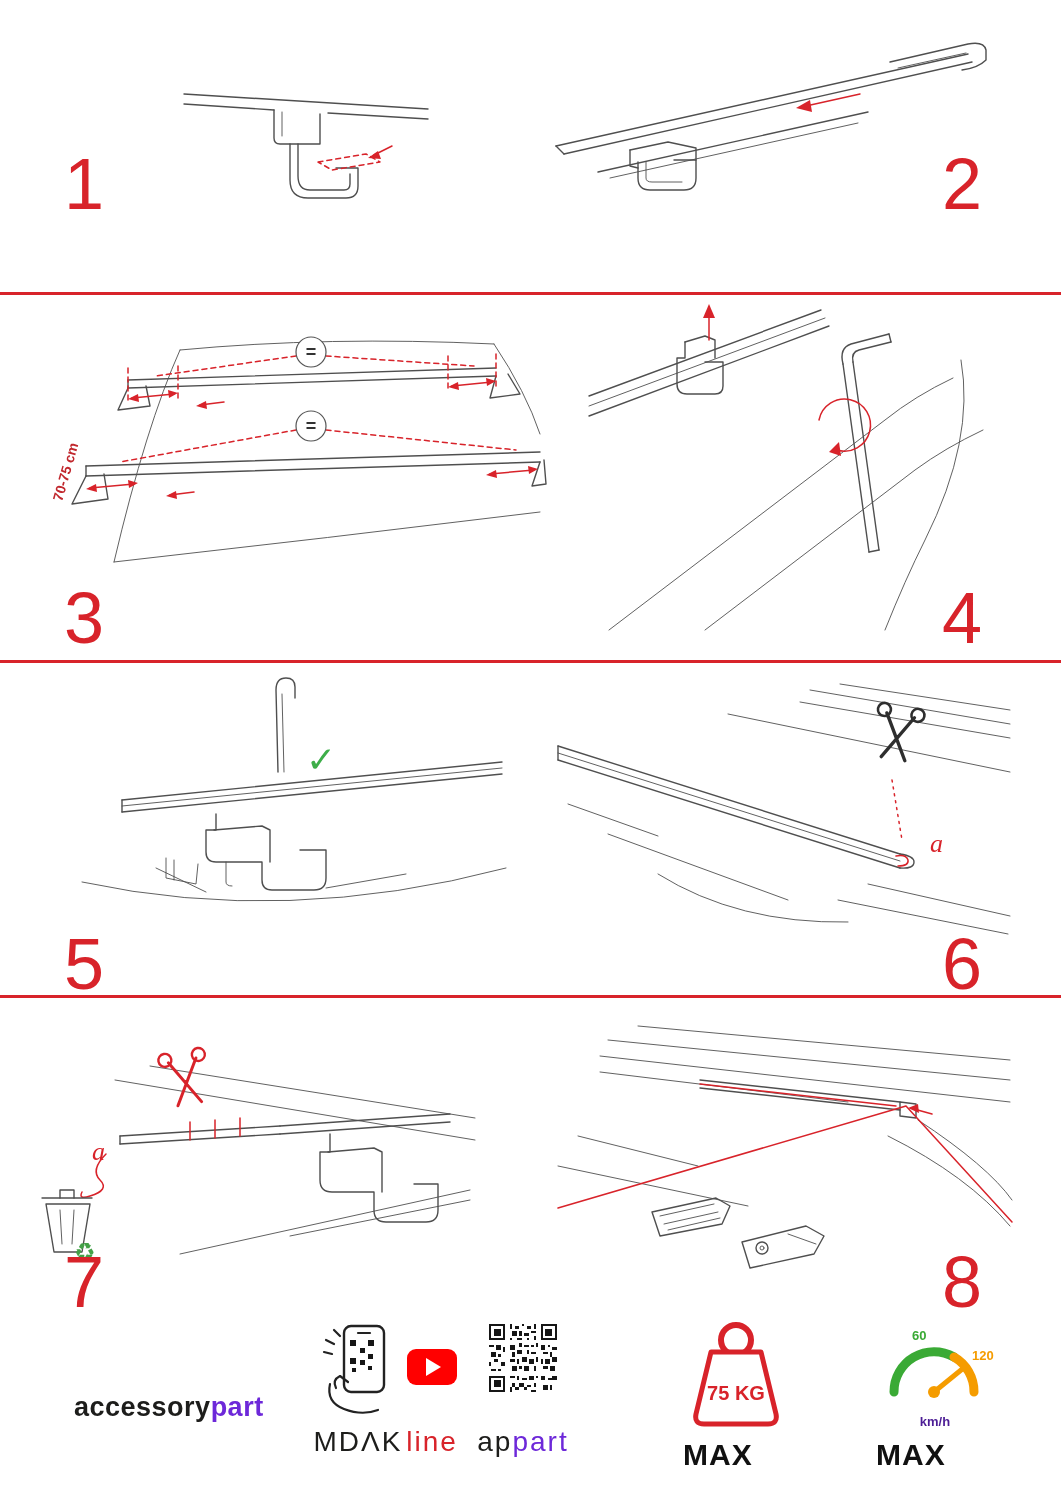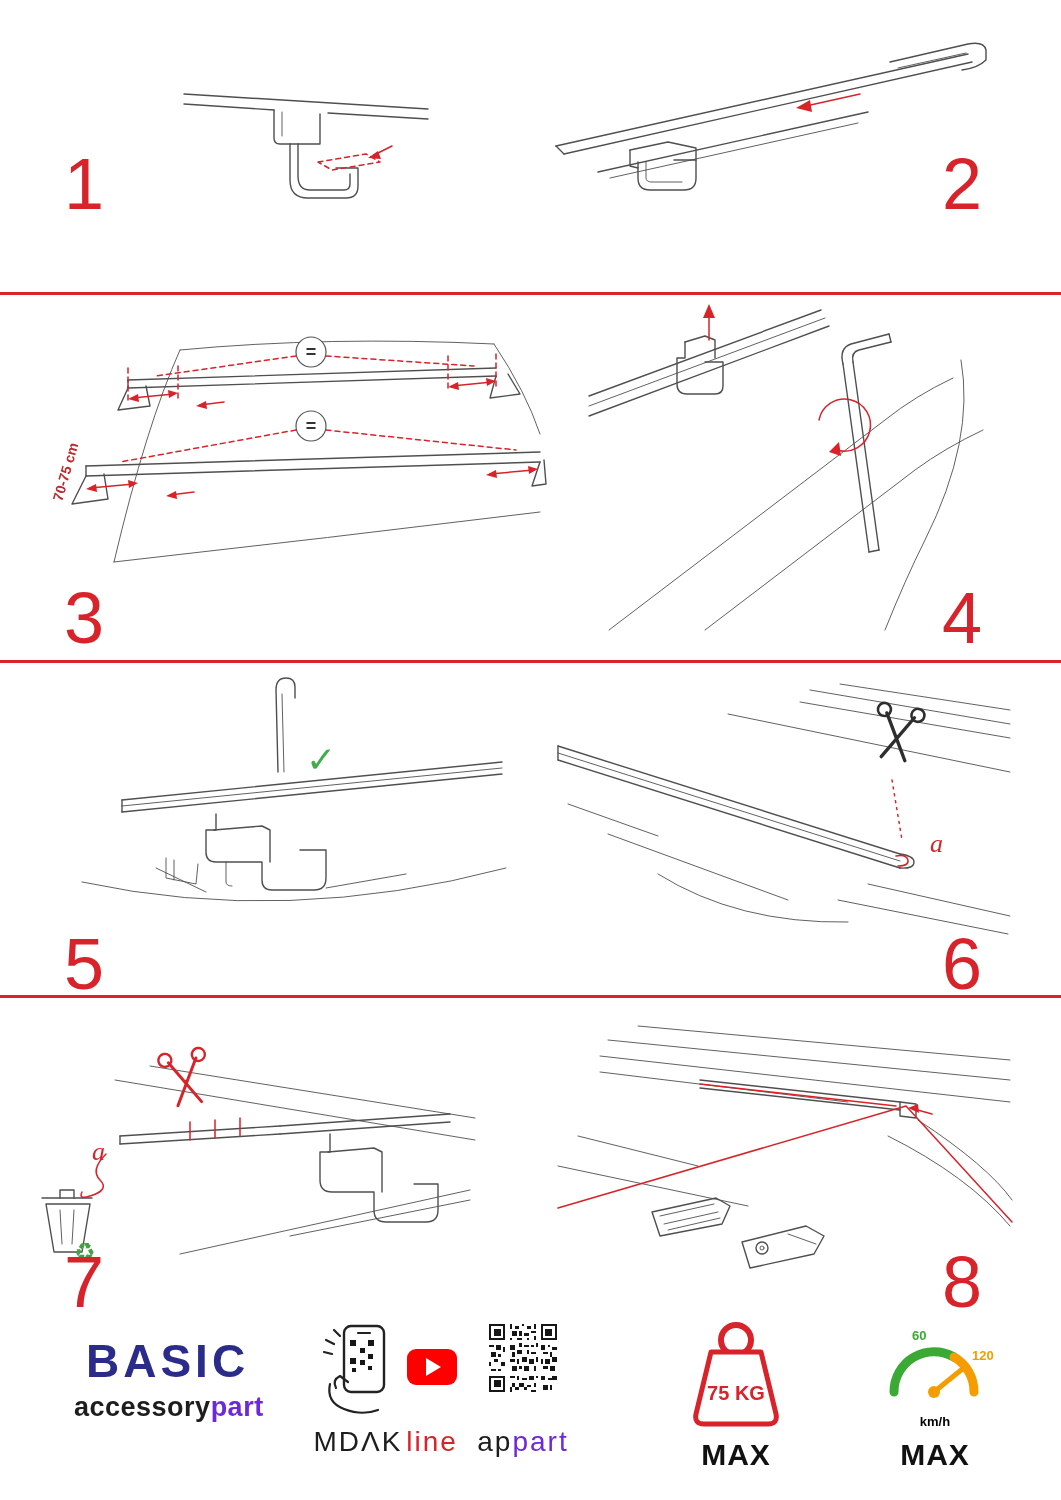--- a/index.html
+++ b/index.html
@@ -23,22 +23,22 @@
   .scdc{fill:none;stroke:#2e2e2e;stroke-width:2.6}
   .scr{fill:none;stroke:#d8232a;stroke-width:3;stroke-linecap:round}
   .scrc{fill:none;stroke:#d8232a;stroke-width:2.4}
   .pivd{fill:#2e2e2e}.pivr{fill:#d8232a}
   .recycle{font-size:24px;fill:#43a047;font-family:"DejaVu Sans",sans-serif}
   
   .brand-title{position:absolute;left:86px;top:1334px;font-size:46px;font-weight:700;letter-spacing:4px;color:#2b2c8a}
   .brand-sub{position:absolute;left:74px;top:1392px;font-size:27px;font-weight:700;color:#1d1d1b;letter-spacing:0.5px}
   .red-text{color:#6d28d9}
   .partner-label{position:absolute;font-size:28px;font-weight:500;letter-spacing:2px;color:#1d1d1b;text-align:center}
-  .max-label{position:absolute;font-size:30px;font-weight:700;color:#111;text-align:center;letter-spacing:1px}
-  .kmh-label{position:absolute;font-size:13px;font-weight:600;color:#000000;text-align:center}
+  .max-label{position:absolute;font-size:30px;font-weight:700;color:#111;letter-spacing:1px}
+  .kmh-label{position:absolute;font-size:13px;font-weight:600;color:#4c1d95;text-align:center}
   .phbody{fill:#fff;stroke:#222;stroke-width:2.4}
   .phline{fill:none;stroke:#222;stroke-width:2.2;stroke-linecap:round;stroke-linejoin:round}
   .qrfill{fill:#161616}
   .wshape{fill:#fff;stroke:#d8232a;stroke-width:5;stroke-linejoin:round}
   .wring{fill:none;stroke:#d8232a;stroke-width:6}
   .wtext{font-size:20px;font-weight:700;fill:#d8232a;font-family:"Liberation Sans",sans-serif}
   .spdg{fill:none;stroke:#3aaa35;stroke-width:9;stroke-linecap:round}
   .spdo{fill:none;stroke:#f59c00;stroke-width:9;stroke-linecap:round}
   .spdtg{font-size:13px;font-weight:700;fill:#3aaa35;font-family:"Liberation Sans",sans-serif}
   .spdto{font-size:13px;font-weight:700;fill:#f59c00;font-family:"Liberation Sans",sans-serif}
@@ -227,21 +227,20 @@
     <path class="ln" d="M104 196 L168 182 L182 190 L174 208 L112 220 Z"></path>
     <path class="ln thin" d="M112 200 L166 188 M116 208 L170 196 M120 214 L172 202"></path>
     <path class="ln" d="M194 226 L258 210 L276 220 L266 238 L202 252 Z"></path>
     <circle class="ln" cx="214" cy="232" r="6"></circle>
     <circle class="ln thin" cx="214" cy="232" r="2"></circle>
     <path class="ln thin" d="M240 218 L268 228"></path>
     <path class="rln" d="M10 192 L358 90 L464 206" stroke-width="2"></path>
   </svg>
   <div class="step-num" style="left:942px;top:1246px">8</div>
 
-  <div class="brand-title">BASIC</div>
   <div class="brand-sub"><span>accessory</span><span class="red-text">part</span></div>
 
   <svg class="art" style="left:318px;top:1324px" width="80" height="94" viewBox="0 0 80 94">
     <rect class="phbody" x="26" y="2" width="40" height="66" rx="7"></rect>
     <path class="phline" d="M40 9 L52 9"></path>
     <path class="qrfill" d="M32 16h6v6h-6z M50 16h6v6h-6z M32 34h6v6h-6z M42 24h5v5h-5z M50 30h5v5h-5z M42 36h5v5h-5z M50 42h4v4h-4z M34 44h4v4h-4z"></path>
     <path class="phline" d="M16 6 L22 12 M8 16 L16 20 M6 28 L14 30"></path>
     <path class="phline" d="M12 60 Q8 78 26 85 Q44 92 60 86 M18 64 Q14 56 22 52 L30 58"></path>
   </svg>
   <div class="partner-label" style="left:298px;top:1426px;width:120px">MDΛK</div>

